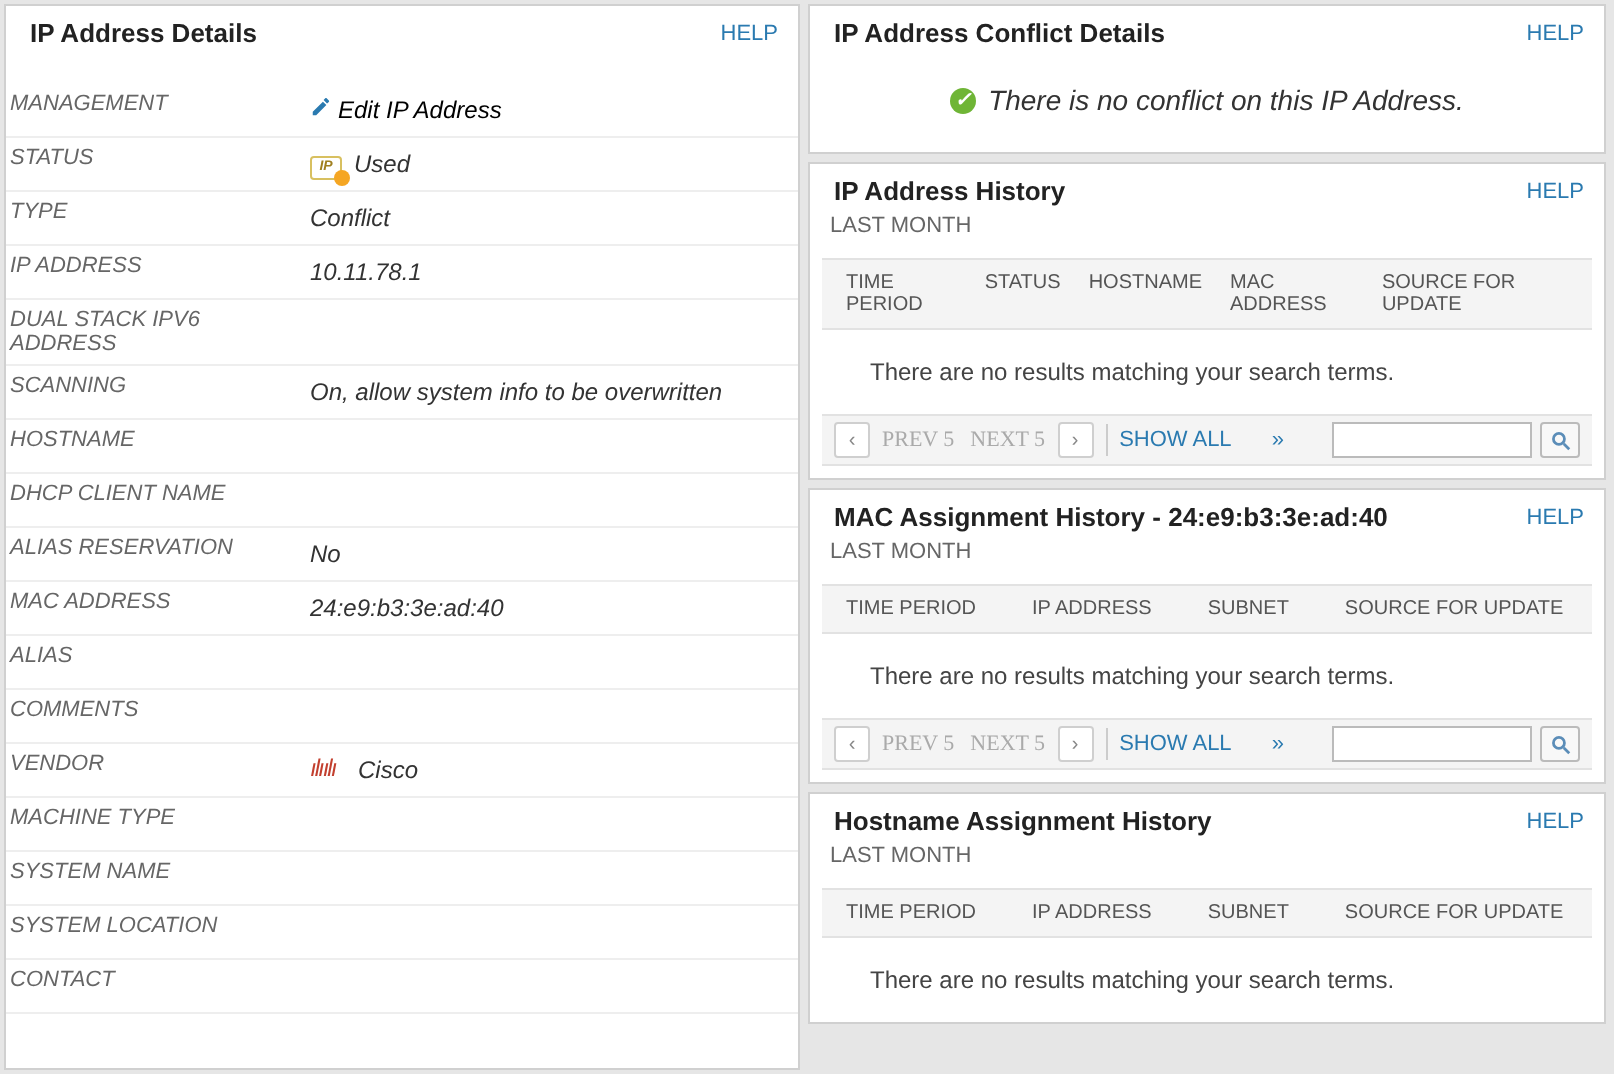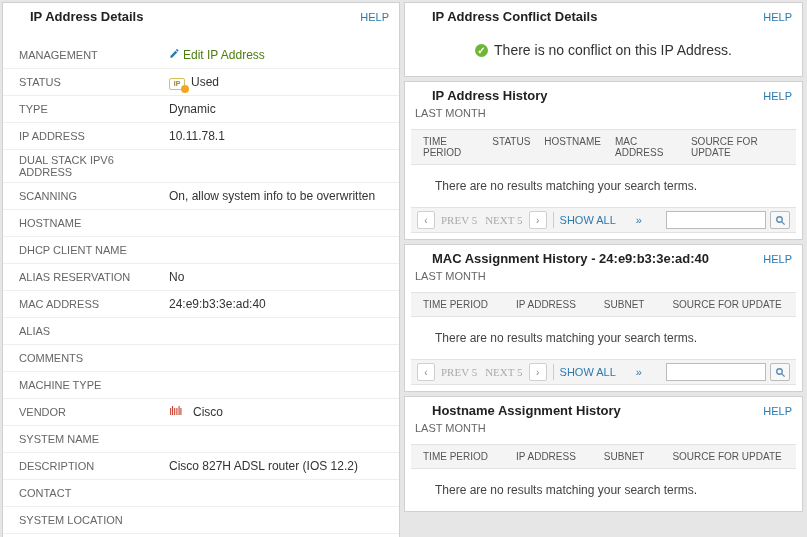--- a/index.html
+++ b/index.html
@@ -19,21 +19,21 @@
   .col-left { width: 398px; }
   .col-right { width: 399px; display: flex; flex-direction: column; gap: 4px; }
   .panel {
     background: #fff;
     border: 1px solid #d0d0d0;
   }
   .panel-header {
     display: flex;
     align-items: center;
     justify-content: space-between;
-    padding: 6px 10px 4px 27px;
+    padding: 6px 10px 4px 12px;
   }
   .panel-title {
     font-weight: bold;
     font-size: 13px;
     color: #222;
   }
   .help-link {
     color: #2a7ab0;
     font-size: 11px;
     text-decoration: none;
@@ -43,40 +43,40 @@
     font-size: 11px;
     color: #666;
     padding: 0 10px 6px 10px;
   }
   
   .dtable { width: 100%; }
   .drow {
     display: flex;
     border-bottom: 1px solid #eee;
     min-height: 27px;
-    align-items: center;
-    padding: 4px 0 4px 16px;
+    padding: 4px 0 4px 2px;
+    font-style: italic;
   }
   .drow:last-child { border-bottom: none; }
   .dlabel {
     width: 150px;
     font-size: 11px;
     color: #666;
     padding-right: 6px;
   }
   .dval {
     flex: 1;
     font-size: 12px;
     color: #333;
     display: flex;
     align-items: center;
     gap: 6px;
   }
   .edit-link {
-    color: #4d7c0f;
+    color: #000000;
     cursor: pointer;
     display: inline-flex;
     align-items: center;
     gap: 3px;
     font-size: 12px;
   }
   .icon-pencil svg { width: 11px; height: 11px; }
   .icon-ip {
     display:inline-block; width:16px; height:12px;
     background:#fff; border:1px solid #d8c060; border-radius:2px;
@@ -90,20 +90,21 @@
   
   .conflict-body {
     padding: 14px 10px 18px 10px;
     text-align: center;
     display: flex;
     align-items: center;
     justify-content: center;
     gap: 6px;
     font-size: 14px;
     color: #333;
+    font-style: italic;
   }
   .icon-ok {
     width:13px; height:13px; border-radius:50%; background:#6fb536; display:inline-flex; align-items:center; justify-content:center;
   }
   .icon-ok::after { content:"✓"; color:#fff; font-size:10px; font-weight:bold; }
   
   .hist-headrow {
     display:flex; gap:14px;
     background:#f4f4f4;
     border-top:1px solid #e2e2e2;
@@ -192,21 +193,21 @@
               <span class="icon-ip">IP</span>
               <span class="icon-orange-dot" style="position:absolute;right:-4px;bottom:-3px;"></span>
             </span>
             <span>Used</span>
           </div>
         </div>
 
         <div class="drow">
           <div class="dlabel">TYPE</div>
           <div class="dval">
-              <span>Dynamic</span>
+              <span>Conflict</span>
             </div>
         </div>
 
         <div class="drow">
           <div class="dlabel">IP ADDRESS</div>
           <div class="dval">
               <span>10.11.78.1</span>
             </div>
         </div>
 
@@ -246,55 +247,49 @@
             </div>
         </div>
 
         <div class="drow">
           <div class="dlabel">ALIAS</div>
           <div class="dval"></div>
         </div>
 
         <div class="drow">
           <div class="dlabel">COMMENTS</div>
-          <div class="dval"></div>
-        </div>
-
-        <div class="drow">
-          <div class="dlabel">MACHINE TYPE</div>
           <div class="dval"></div>
         </div>
 
         <div class="drow">
           <div class="dlabel">VENDOR</div>
           <div class="dval">
             <span class="icon-cisco">ılıılı</span>
             <span>Cisco</span>
           </div>
         </div>
 
         <div class="drow">
+          <div class="dlabel">MACHINE TYPE</div>
+          <div class="dval"></div>
+        </div>
+
+        <div class="drow">
           <div class="dlabel">SYSTEM NAME</div>
           <div class="dval"></div>
         </div>
 
-        <div class="drow">
-          <div class="dlabel">DESCRIPTION</div>
-          <div class="dval">
-              <span>Cisco 827H ADSL router (IOS 12.2)</span>
-            </div>
+
+        <div class="drow">
+          <div class="dlabel">SYSTEM LOCATION</div>
+          <div class="dval"></div>
         </div>
 
         <div class="drow">
           <div class="dlabel">CONTACT</div>
-          <div class="dval"></div>
-        </div>
-
-        <div class="drow">
-          <div class="dlabel">SYSTEM LOCATION</div>
           <div class="dval"></div>
         </div>
 
         <div class="drow">
           
           
         </div>
 
       </div>
     </div>

